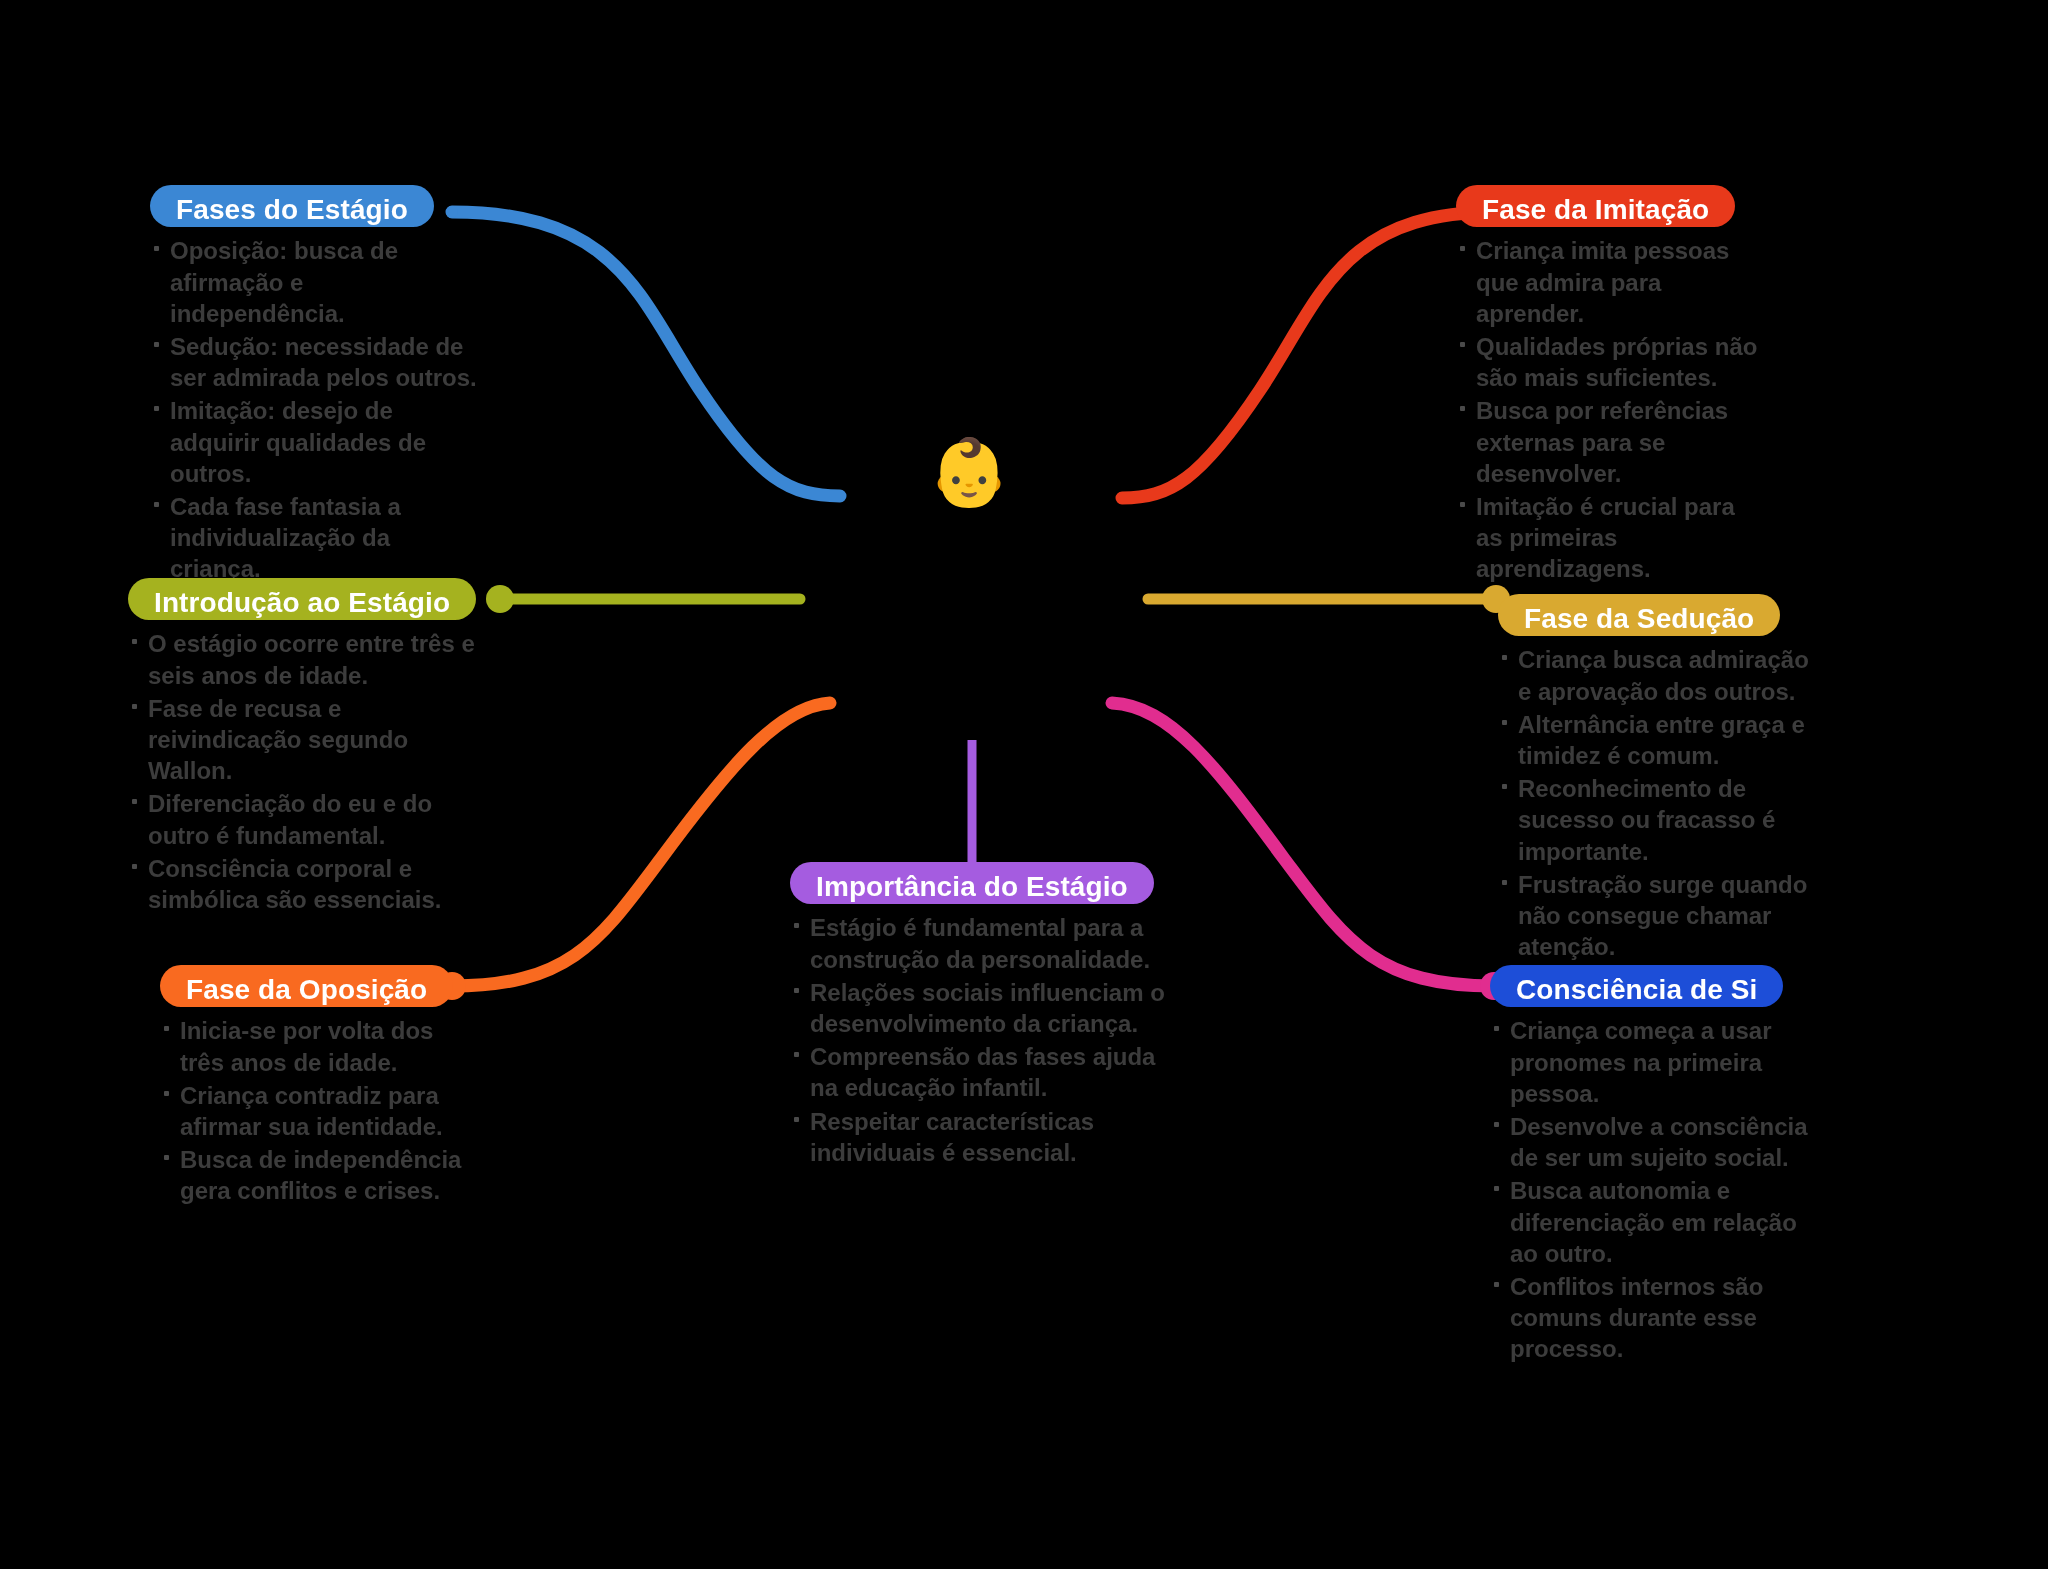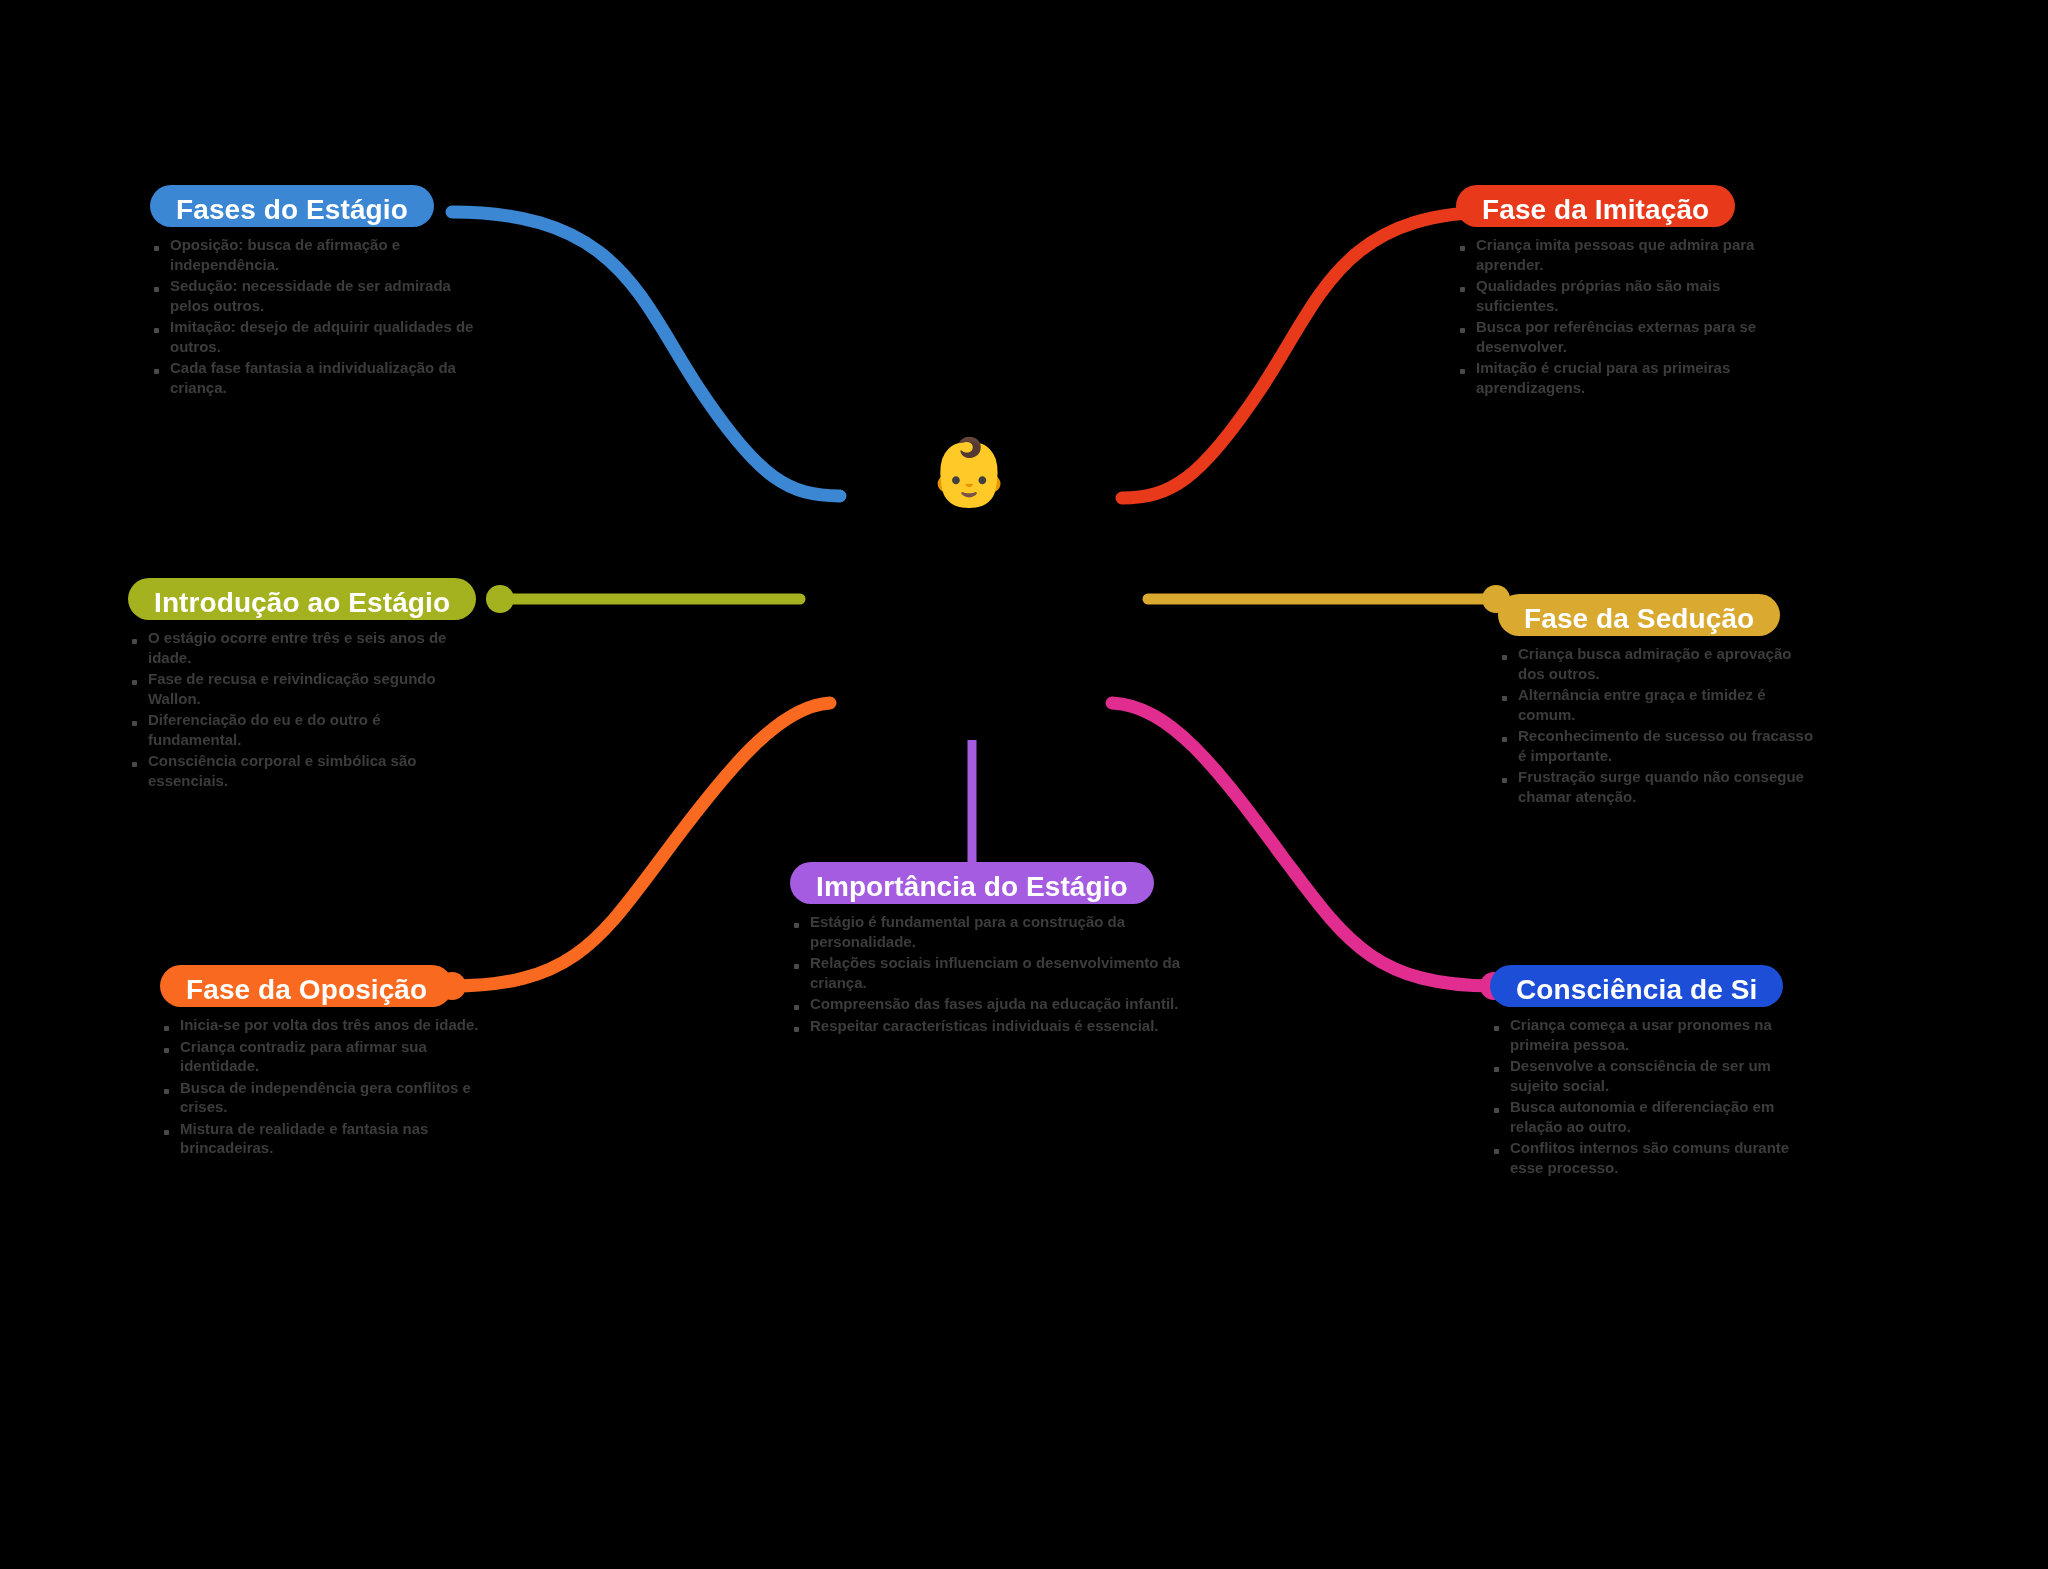--- a/index.html
+++ b/index.html
@@ -22,21 +22,21 @@
     letter-spacing:0.1px;
     padding:10px 26px 3px 26px;
     white-space:nowrap;
     line-height:1.05;
   }
   .bullets{
     list-style:none;
     margin:8px 0 0 0;
     padding:0;
     color:#3c3c3c;
-    font-size:15px;
+    font-size:24px;
     font-weight:700;
     line-height:1.30;
   }
   .bullets li{
     position:relative;
     padding-left:20px;
     margin:0 0 2px 0;
   }
   .bullets li:before{
     content:"";
@@ -145,21 +145,20 @@
       <li>Frustração surge quando não consegue chamar atenção.</li>
     </ul>
   </div>
 
   <div class="node" id="node-oposicao">
     <div class="pill" style="background: rgb(249, 106, 32);">Fase da Oposição</div>
     <ul class="bullets">
       <li>Inicia-se por volta dos três anos de idade.</li>
       <li>Criança contradiz para afirmar sua identidade.</li>
       <li>Busca de independência gera conflitos e crises.</li>
-      <li>Mistura de realidade e fantasia nas brincadeiras.</li>
     </ul>
   </div>
 
   <div class="node" id="node-importancia">
     <div class="pill" style="background: rgb(165, 92, 224);">Importância do Estágio</div>
     <ul class="bullets">
       <li>Estágio é fundamental para a construção da personalidade.</li>
       <li>Relações sociais influenciam o desenvolvimento da criança.</li>
       <li>Compreensão das fases ajuda na educação infantil.</li>
       <li>Respeitar características individuais é essencial.</li>

